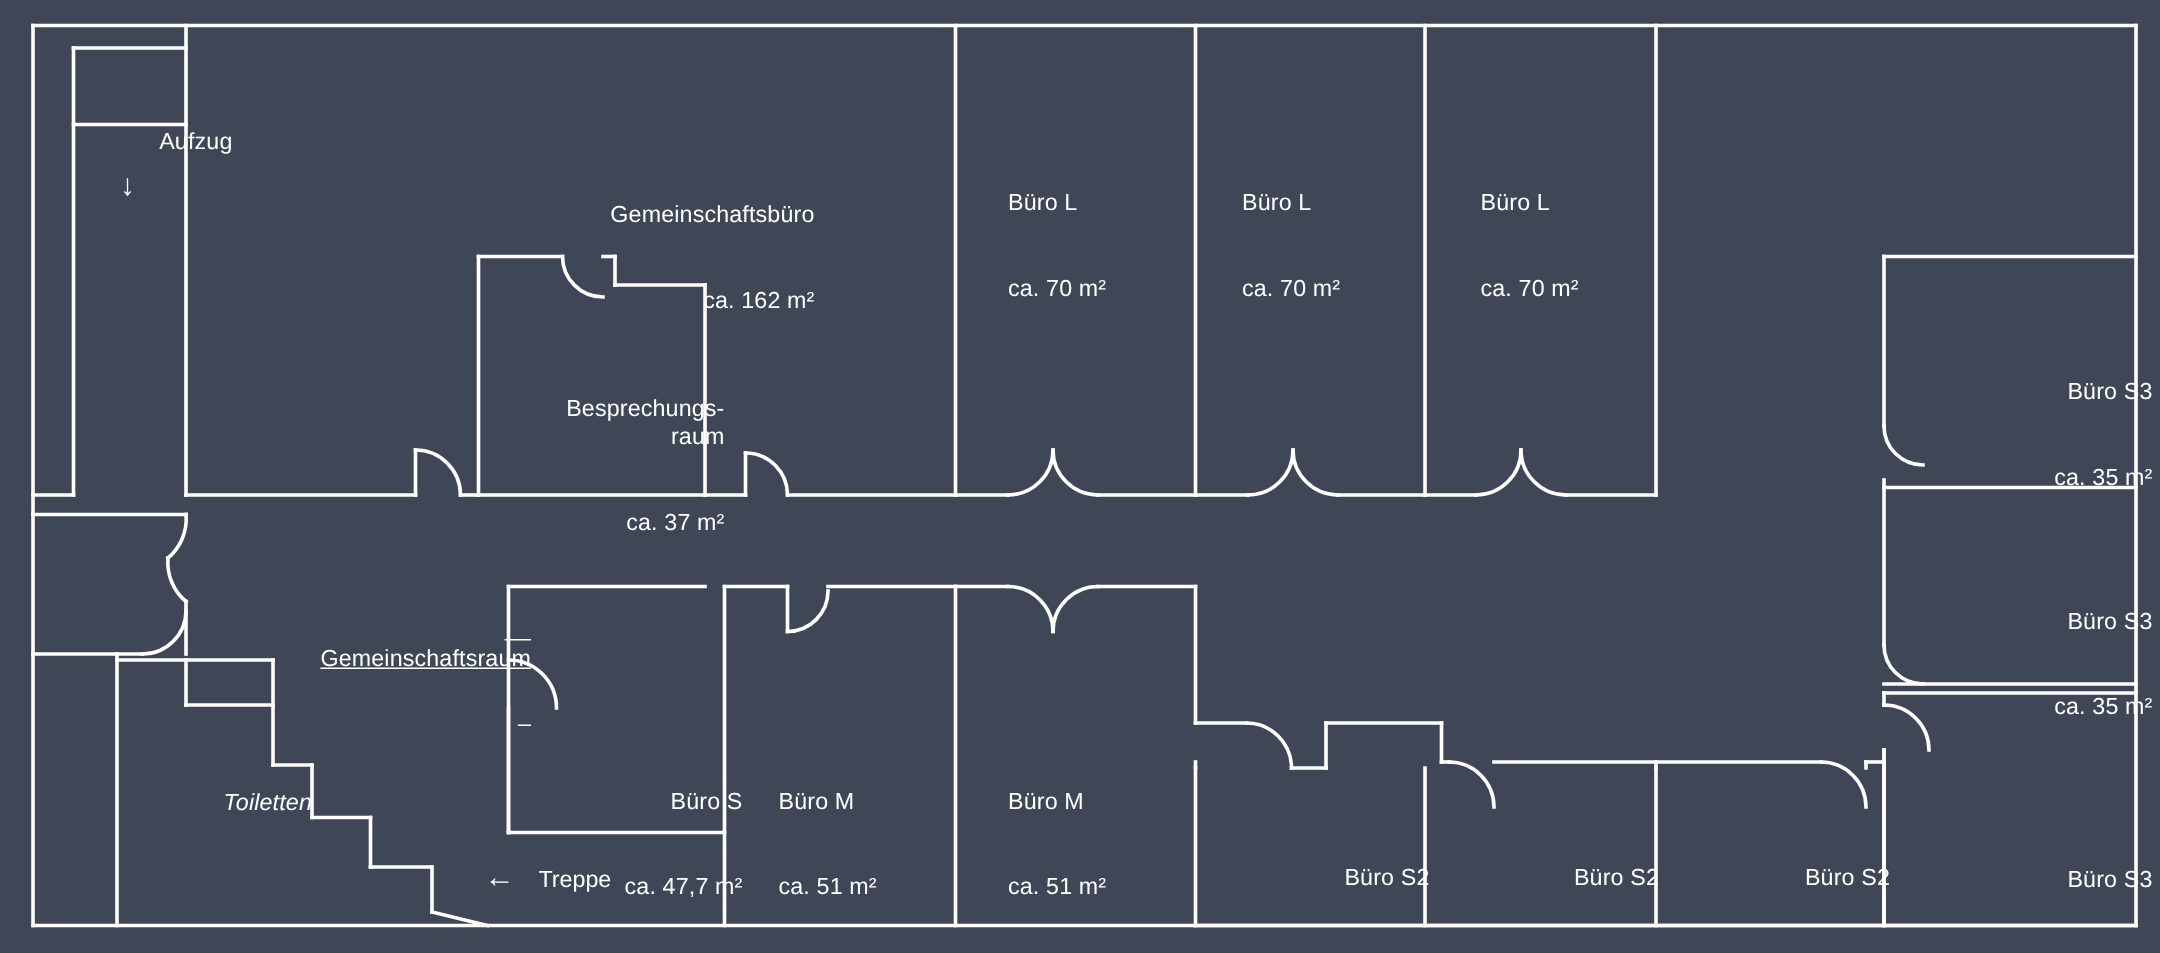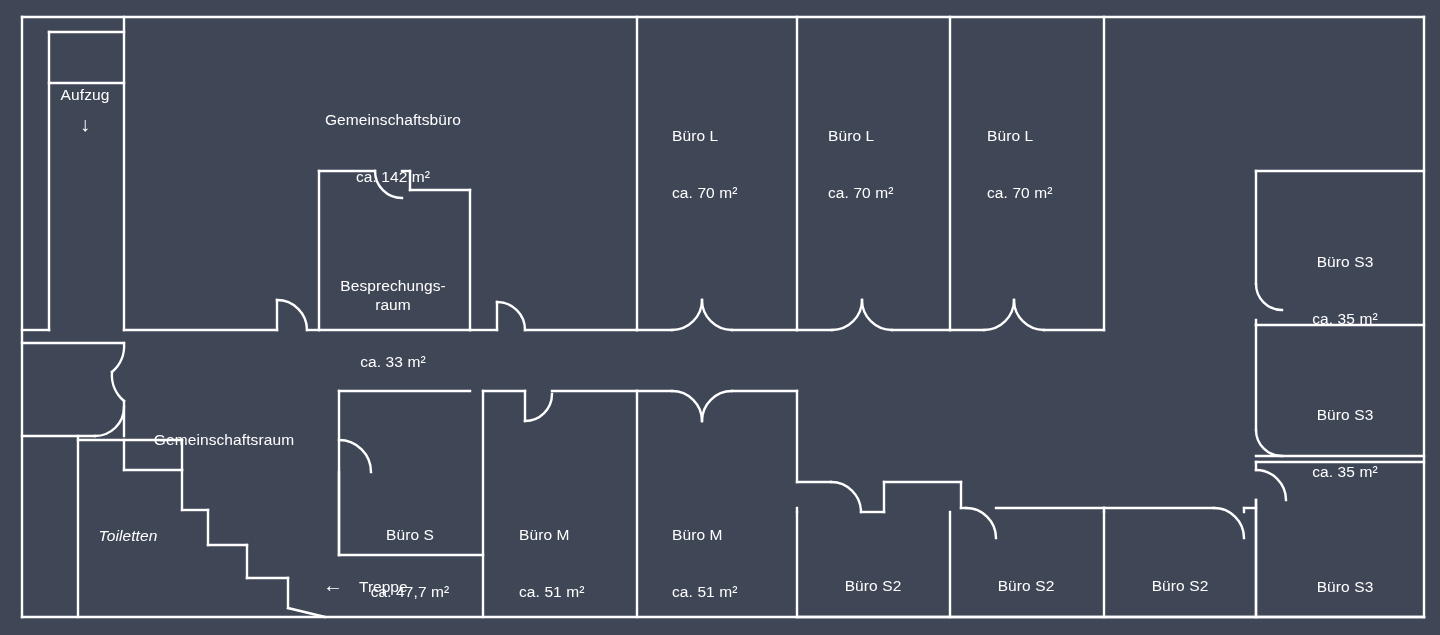--- a/index.html
+++ b/index.html
@@ -22,21 +22,21 @@
   }
   #plan-svg {
     position: absolute;
     left: 0;
     top: 0;
     width: 1440px;
     height: 635px;
   }
   .room-label {
     position: absolute;
-    text-align: center;
+    text-align: right;
     color: #ffffff;
     font-size: 15.5px;
     line-height: 19px;
     white-space: pre;
     letter-spacing: 0.1px;
     pointer-events: none;
   }
   .room-label .rl-name { display: block; }
   .room-label .rl-area { display: block; }
   .label-arrow {
@@ -187,29 +187,29 @@
 
     </g>
   </svg>
 
   <div class="room-label" style="left:85px; top:47px; transform:translate(-50%,0); width:140px;">
     <span class="rl-name">Aufzug</span>
   </div>
 
   <div class="label-arrow" style="left:85px; top:115px; transform:translate(-50%,0); width:40px; text-align:center; font-size:20px;">↓</div>
 
-  <div class="room-label" style="left:393px; top:72px; transform:translate(-50%,0); width:300px;">
+  <div class="room-label" style="left:393px; top:96px; transform:translate(-50%,0); width:300px;">
     <span class="rl-name">Gemeinschaftsbüro</span>
-    <span class="rl-area">ca. 142 m²</span>
-  </div>
-
-  <div class="room-label" style="left:393px; top:238px; transform:translate(-50%,0); width:180px;">
+    <span class="rl-area">ca. 162 m²</span>
+  </div>
+
+  <div class="room-label" style="left:393px; top:225px; transform:translate(-50%,0); width:180px;">
     <span class="rl-name">Besprechungs-
 raum</span>
-    <span class="rl-area">ca. 33 m²</span>
+    <span class="rl-area">ca. 37 m²</span>
   </div>
 
   <div class="room-label" style="left:672px; top:88px; width:140px; text-align:left;">
     <span class="rl-name">Büro L</span>
     <span class="rl-area">ca. 70 m²</span>
   </div>
 
   <div class="room-label" style="left:828px; top:88px; width:140px; text-align:left;">
     <span class="rl-name">Büro L</span>
     <span class="rl-area">ca. 70 m²</span>
@@ -229,21 +229,21 @@
   <div class="room-label" style="left:1345px; top:367px; transform:translate(-50%,0); width:180px;">
     <span class="rl-name">Büro S3</span>
     <span class="rl-area">ca. 35 m²</span>
   </div>
 
   <div class="room-label" style="left:1345px; top:539px; transform:translate(-50%,0); width:180px;">
     <span class="rl-name">Büro S3</span>
     <span class="rl-area">ca. 35 m²</span>
   </div>
 
-  <div class="room-label" style="left:224px; top:392px; transform:translate(-50%,0); width:260px;">
+  <div class="room-label" style="left:224px; top:392px; transform:translate(-50%,0); width:260px;text-decoration:underline;">
     <span class="rl-name">Gemeinschaftsraum</span>
   </div>
 
   <div class="room-label" style="left:128px; top:488px; transform:translate(-50%,0); width:160px;font-style:italic;">
     <span class="rl-name">Toiletten</span>
   </div>
 
   <div class="room-label" style="left:410px; top:487px; transform:translate(-50%,0); width:170px;">
     <span class="rl-name">Büro S</span>
     <span class="rl-area">ca. 47,7 m²</span>

